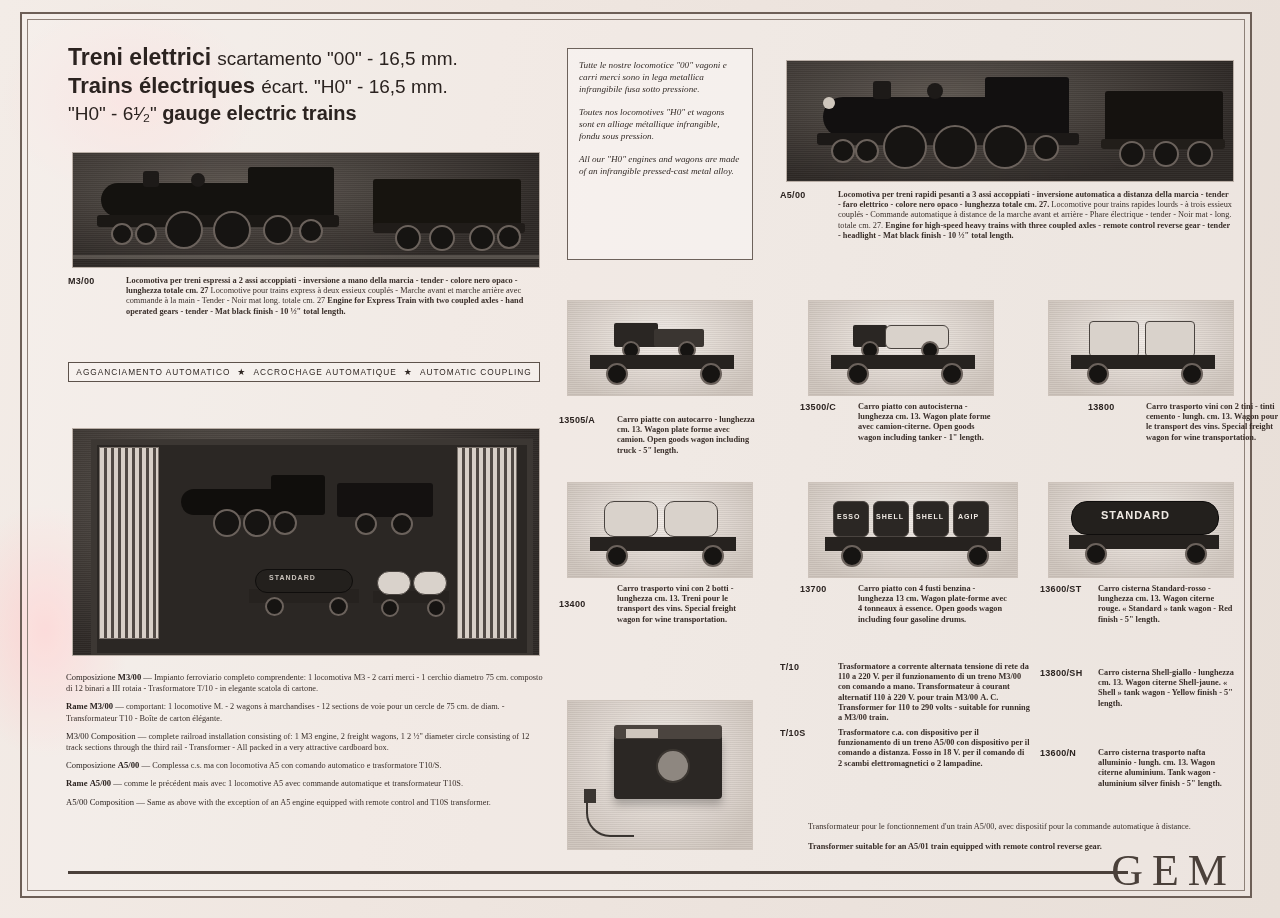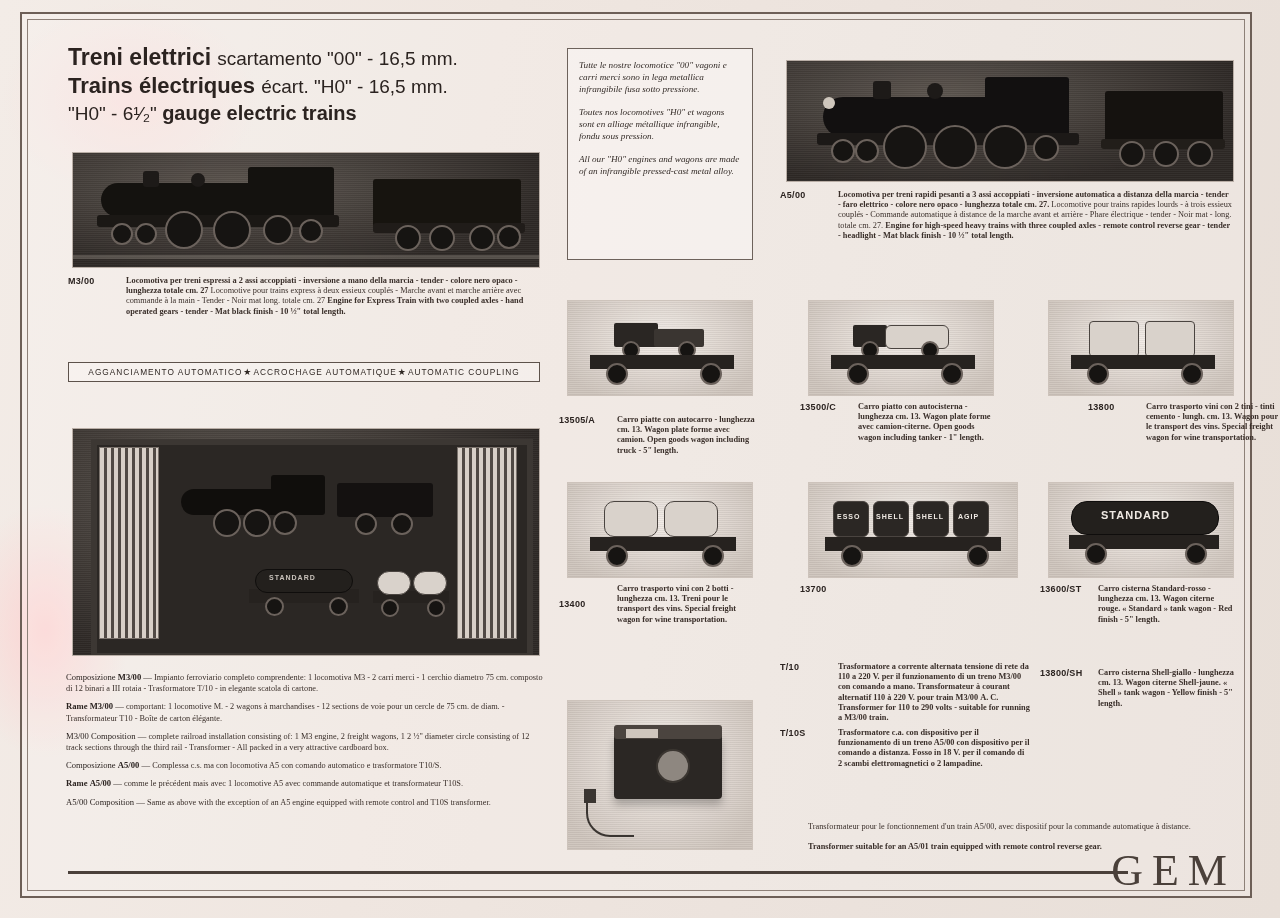--- a/index.html
+++ b/index.html
@@ -164,21 +164,21 @@
   
   .couplingbar {
     position: absolute;
     left: 68px; top: 362px;
     width: 472px; height: 20px;
     border: 1px solid #5d524b;
     box-sizing: border-box;
     display: flex;
     align-items: center;
     justify-content: center;
-    gap: 1px;
+    gap: 7px;
     font-family: "Liberation Sans", sans-serif;
     font-size: 8.3px;
     letter-spacing: 1px;
     color: #2e2622;
     background: rgba(255,255,255,0.25);
   }
   .couplingbar .star { font-size: 9px; }
 
   
   .comp {
@@ -488,20 +488,25 @@
     <div class="tank" style="left:104px; top:18px; width:34px; height:34px; border-radius:6px; background:#2b2724;"></div>
     <div class="label-on-tank" style="left:107px; top:30px; font-size:7px;">SHELL</div>
     <div class="tank" style="left:144px; top:18px; width:34px; height:34px; border-radius:6px; background:#2b2724;"></div>
     <div class="label-on-tank" style="left:149px; top:30px; font-size:7px;">AGIP</div>
     <div class="flatbed" style="left:16px; top:54px; width:176px; height:14px;"></div>
     <div class="wheel" style="left:32px; top:62px; width:18px; height:18px;"></div>
     <div class="wheel" style="left:158px; top:62px; width:18px; height:18px;"></div>
   </div>
   <div class="capwrap" style="left:800px; top:584px; width:212px;">
     <div class="codecol code">13700</div>
+    <div class="txtcol cap">
+      <span class="l"><b>Carro piatto con 4 fusti benzina - lunghezza 13 cm.</b></span>
+      <span class="l"><b>Wagon plate-forme avec 4 tonneaux à essence.</b></span>
+      <span class="l"><b>Open goods wagon including four gasoline drums.</b></span>
+    </div>
   </div>
 
   <div class="photo light" style="left:1048px; top:482px; width:186px; height:96px;">
     <div class="tank dark" style="left:22px; top:18px; width:146px; height:32px; border-radius:16px;"></div>
     <div class="label-on-tank" style="left:52px; top:26px; font-size:11px;">STANDARD</div>
     <div class="flatbed" style="left:20px; top:52px; width:150px; height:14px;"></div>
     <div class="wheel" style="left:36px; top:60px; width:18px; height:18px;"></div>
     <div class="wheel" style="left:136px; top:60px; width:18px; height:18px;"></div>
   </div>
   <div class="capwrap" style="left:1040px; top:584px; width:196px;">
@@ -515,20 +520,28 @@
 
   <div class="capwrap" style="left:1040px; top:668px; width:196px;">
     <div class="codecol code">13800/SH</div>
     <div class="txtcol cap">
       <span class="l"><b>Carro cisterna Shell-giallo - lunghezza cm. 13.</b></span>
       <span class="l"><b>Wagon citerne Shell-jaune.</b></span>
       <span class="l"><b>« Shell » tank wagon - Yellow finish - 5" length.</b></span>
     </div>
   </div>
 
+  <div class="capwrap" style="left:1040px; top:748px; width:196px;">
+    <div class="codecol code">13600/N</div>
+    <div class="txtcol cap">
+      <span class="l"><b>Carro cisterna trasporto nafta alluminio - lungh. cm. 13.</b></span>
+      <span class="l"><b>Wagon citerne aluminium.</b></span>
+      <span class="l"><b>Tank wagon - aluminium silver finish - 5" length.</b></span>
+    </div>
+  </div>
 
   <div class="photo light" style="left:567px; top:700px; width:186px; height:150px;">
     <div style="position:absolute; left:46px; top:32px; width:108px; height:66px; background:#2b2724; border-radius:4px; box-shadow: 0 6px 8px rgba(0,0,0,.25);"></div>
     <div style="position:absolute; left:46px; top:24px; width:108px; height:14px; background:#4b443f; border-radius:3px;"></div>
     <div class="transformer-knob" style="left:88px; top:48px; width:30px; height:30px;"></div>
     <div style="position:absolute; left:58px; top:28px; width:32px; height:9px; background:#cfc6bd;"></div>
 
     <div style="position:absolute; left:18px; top:98px; width:46px; height:36px; border-left:2px solid #3a3531; border-bottom:2px solid #3a3531; border-radius:0 0 0 24px;"></div>
     <div style="position:absolute; left:16px; top:88px; width:12px; height:14px; background:#3a3531;"></div>
   </div>

